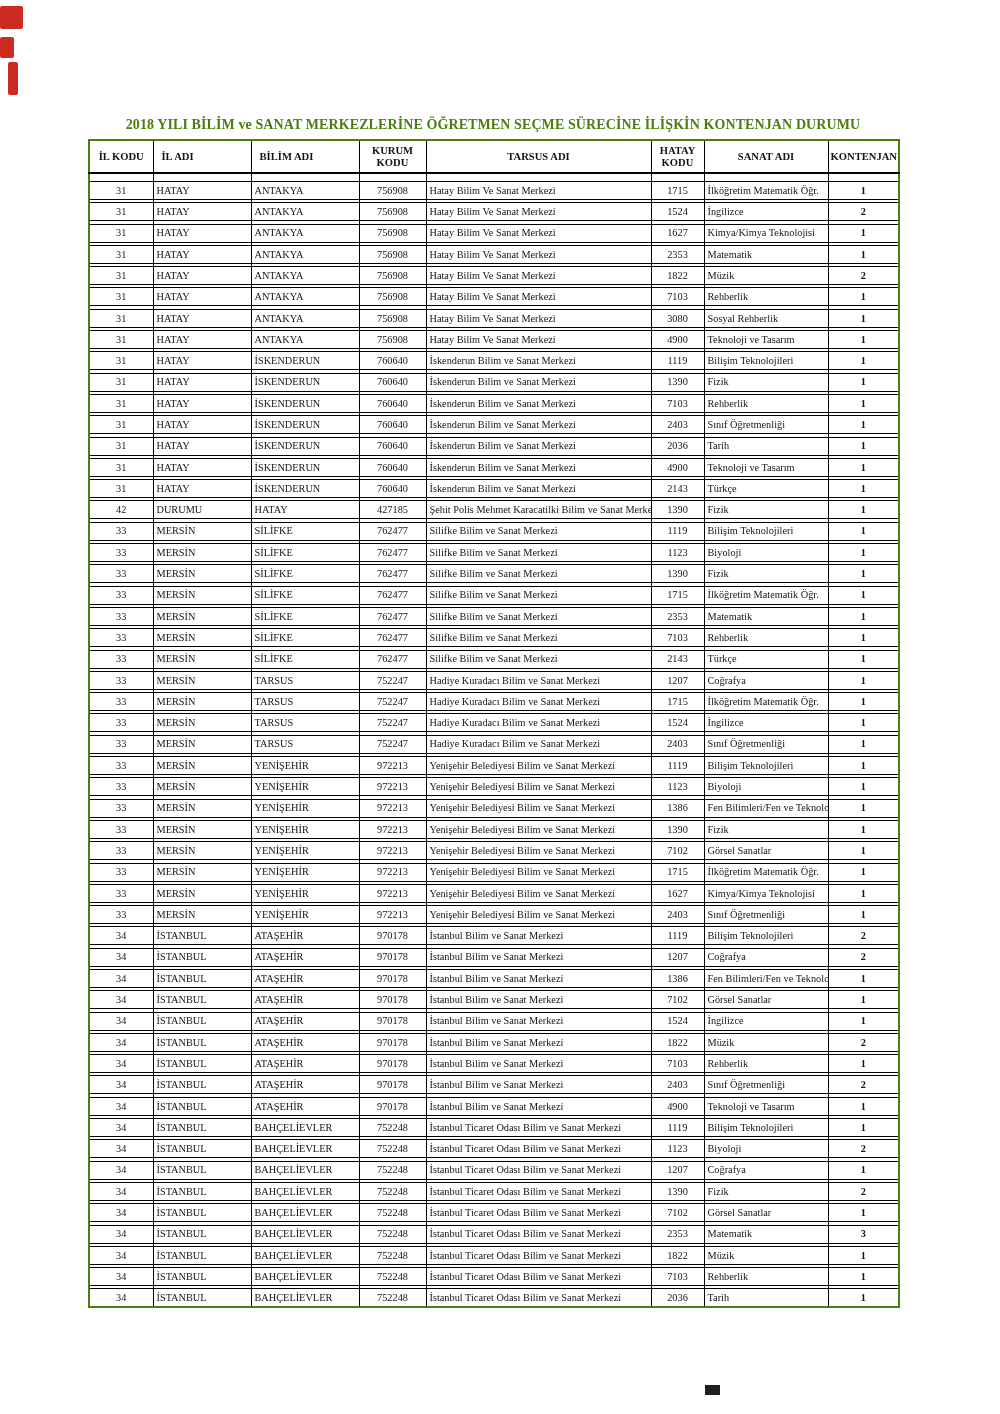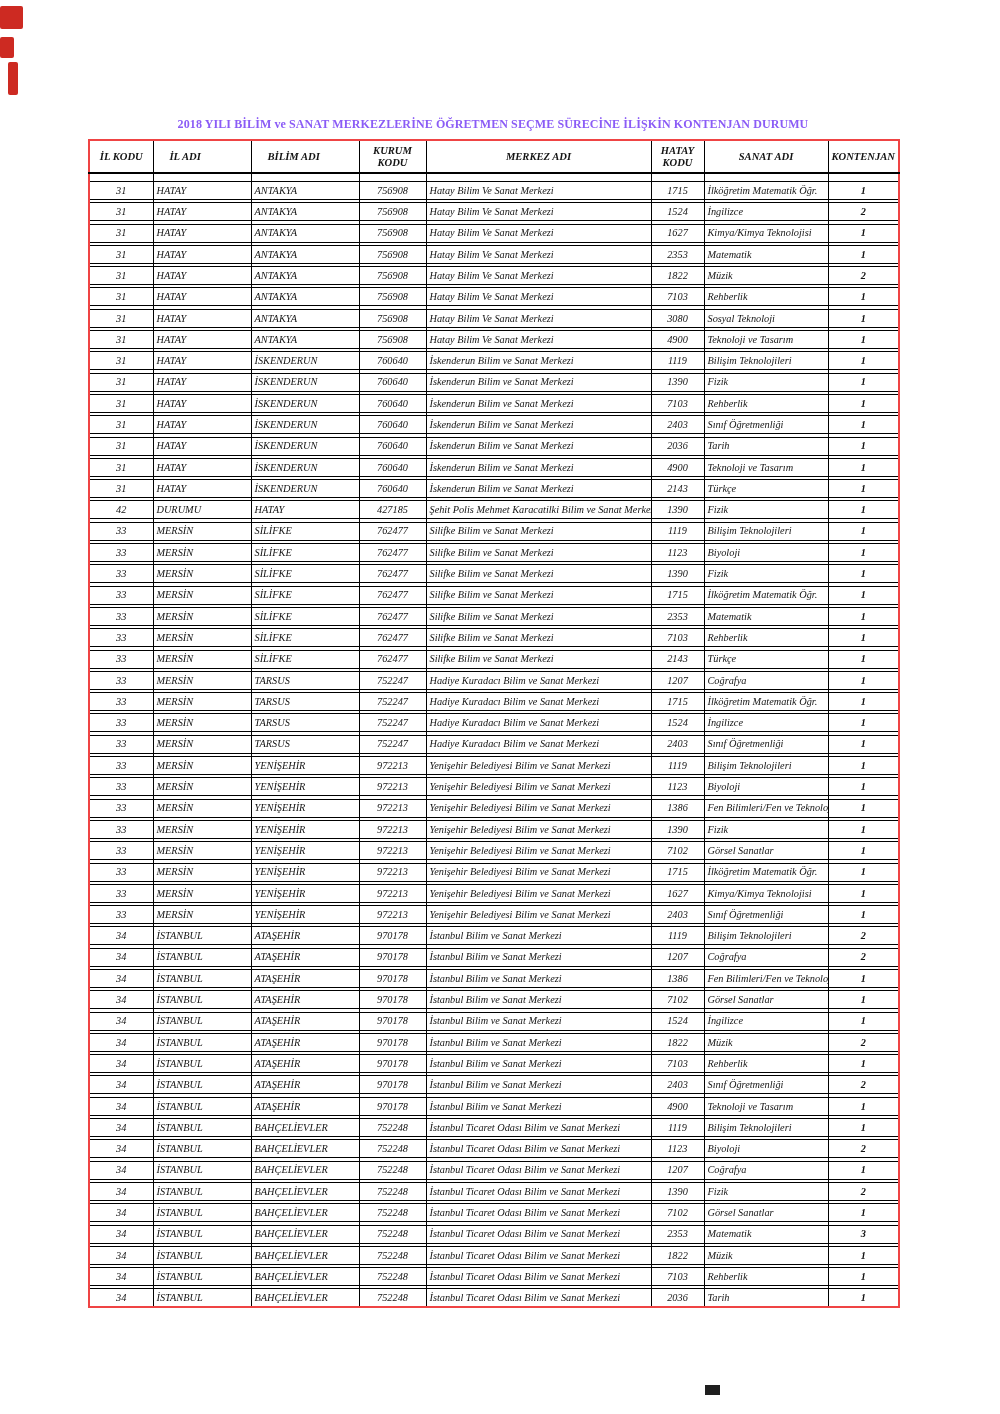--- a/index.html
+++ b/index.html
@@ -2,49 +2,48 @@
 <html><head>
 <meta charset="utf-8">
 <style>
   html,body{margin:0;padding:0;}
   body{
     width:1000px;height:1414px;background:#ffffff;position:relative;
     font-family:"Liberation Serif", serif;color:#141414;overflow:hidden;
   }
   .doc-title{
     position:absolute;top:117px;left:88px;width:810px;
-    text-align:center;font-weight:bold;font-size:12px;
-    white-space:nowrap;letter-spacing:.1px;color:#8b5cf6;
+    text-align:center;font-weight:bold;font-size:14px;
+    white-space:nowrap;letter-spacing:.1px;color:#4d7c0f;
   }
   table.quota{
     position:absolute;top:139px;left:88px;width:812px;
     border-collapse:collapse;table-layout:fixed;
-    border:2px solid #ef4444;
-    font-style:italic;
+    border:2px solid #4d7c0f;
   }
   .quota col.c1{width:64px}
   .quota col.c2{width:98px}
   .quota col.c3{width:108px}
   .quota col.c4{width:67px}
   .quota col.c5{width:225px}
   .quota col.c6{width:53px}
   .quota col.c7{width:124px}
   .quota col.c8{width:71px}
   .quota th,.quota td{
     border:1px solid #000;
     font-size:10.3px;line-height:1.12;
     overflow:hidden;white-space:nowrap;
     padding:0 1px 0 3px;vertical-align:middle;
   }
   .quota th{
     font-weight:bold;font-size:10.6px;height:31px;
     border-bottom:2px solid #000;text-align:center;
     white-space:normal;padding:0 2px;
   }
-  .quota th:nth-child(2),.quota th:nth-child(3){text-align:left;padding-left:16px}
+  .quota th:nth-child(2),.quota th:nth-child(3){text-align:left;padding-left:8px}
   .quota tr.row td{height:17px}
   .quota td:nth-child(1),.quota td:nth-child(4),
   .quota td:nth-child(6),.quota td:nth-child(8){text-align:center;padding:0}
   .quota td:nth-child(8){font-weight:bold}
   .quota tr.hspacer td{height:7px;padding:0;border-bottom:1px solid #000;border-top:none}
   .quota tr.spacer td{height:2.3px;padding:0}
   .mark{position:absolute;}
   #mark-a{left:0;top:6px;width:23px;height:23px;border-radius:2px}
   #mark-b{left:0;top:37px;width:14px;height:21px;border-radius:2px}
   #mark-c{left:8px;top:62px;width:10px;height:33px;border-radius:2px}
@@ -70,21 +69,21 @@
       <col class="c6">
       <col class="c7">
       <col class="c8">
   </colgroup>
   <thead>
     <tr>
       <th>İL KODU</th>
       <th>İL ADI</th>
       <th>BİLİM ADI</th>
       <th>KURUM KODU</th>
-      <th>MERKEZ ADI</th>
+      <th>TARSUS ADI</th>
       <th>HATAY KODU</th>
       <th>SANAT ADI</th>
       <th>KONTENJAN</th>
     </tr>
     <tr class="hspacer">
       <td></td>
         <td></td>
         <td></td>
         <td></td>
         <td></td>
@@ -214,21 +213,21 @@
         <td></td>
         <td></td>
       </tr>
       <tr class="row">
         <td>31</td>
         <td>HATAY</td>
         <td>ANTAKYA</td>
         <td>756908</td>
         <td>Hatay Bilim Ve Sanat Merkezi</td>
         <td>3080</td>
-        <td>Sosyal Teknoloji</td>
+        <td>Sosyal Rehberlik</td>
         <td>1</td>
       </tr>
       <tr class="spacer">
         <td></td>
         <td></td>
         <td></td>
         <td></td>
         <td></td>
         <td></td>
         <td></td>

